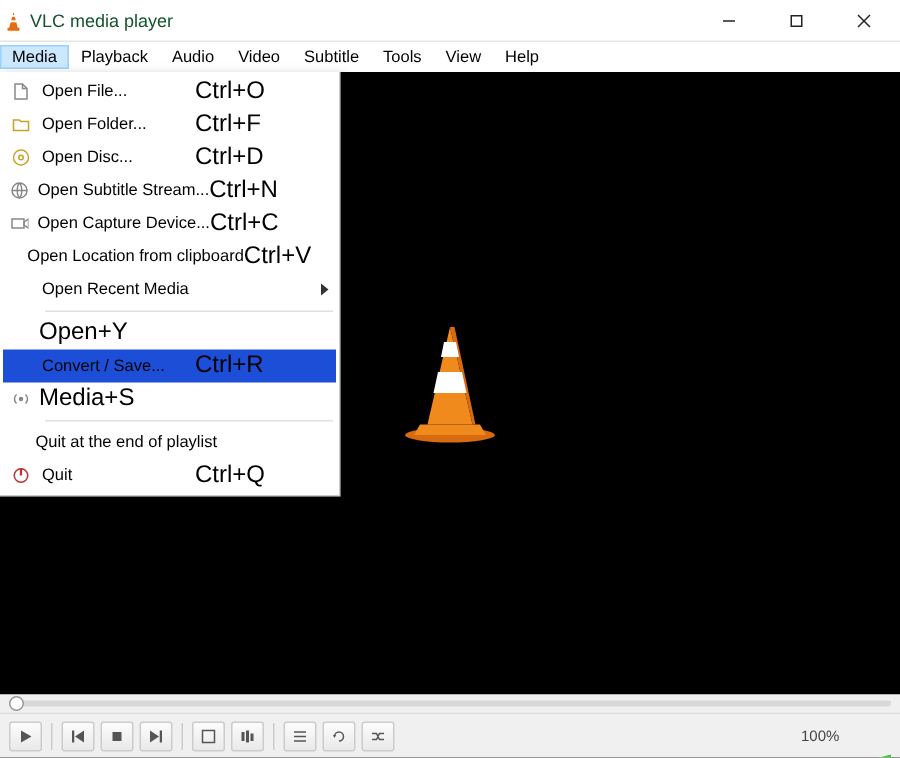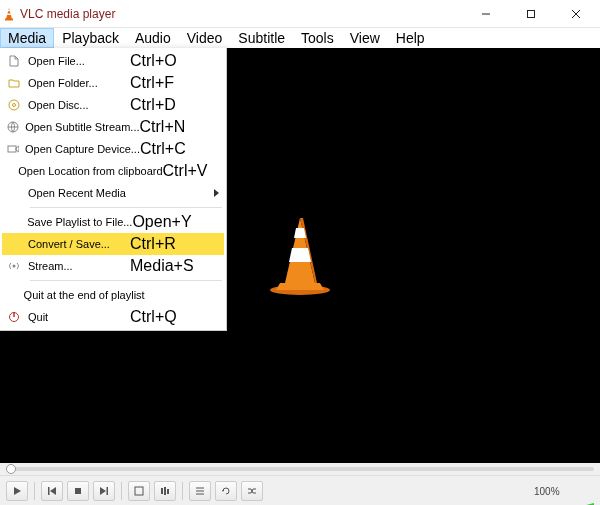--- a/index.html
+++ b/index.html
@@ -1,26 +1,26 @@
 <!DOCTYPE html>
 <html><head>
 <meta charset="utf-8">
 <style>
 * { margin: 0; padding: 0; box-sizing: border-box; font-family: "Segoe UI", Tahoma, sans-serif; }
 body { width: 600px; height: 505px; overflow: hidden; background: #f0f0f0; display: flex; flex-direction: column; }
 
 .titlebar { height: 28px; background: #fff; display: flex; align-items: center; padding: 0 2px; border-bottom: 1px solid #e5e5e5; }
-.titlebar .title { font-size: 12px; margin-left: 4px; color: #7f1d1d; flex: 1; }
+.titlebar .title { font-size: 12px; margin-left: 4px; color: #14532d; flex: 1; }
 .titlebar .cone { width: 14px; height: 14px; display: flex; align-items: flex-end; justify-content: center; }
 .winbtns { display: flex; }
 .winbtn { width: 45px; height: 28px; display: flex; align-items: center; justify-content: center; color: #222; }
 .winbtn svg { width: 10px; height: 10px; }
 
 .menubar { height: 20px; background: #fff; display: flex; align-items: center; position: relative; z-index: 10; }
-.menubar .mitem { font-size: 14px; padding: 2px 8px; color: #000; }
+.menubar .mitem { font-size: 11px; padding: 2px 8px; color: #000; }
 .menubar .mitem.active { background: #cce8ff; border: 1px solid #99d1ff; padding: 1px 7px; }
 
 .video { flex: 1; background: #000; display: flex; align-items: center; justify-content: center; position: relative; }
 .bigcone svg { width: 70px; height: 80px; display: block; }
 
 .seek { height: 12px; background: #f0f0f0; position: relative; display: flex; align-items: center; padding: 0 6px; }
 .seek-track { flex: 1; height: 4px; background: #d8d8d8; border-radius: 2px; position: relative; }
 .seek-thumb { position: absolute; left: 0; top: 50%; transform: translate(0,-50%); width: 10px; height: 10px; background: #fff; border: 1px solid #999; border-radius: 50%; }
 
 .controls { height: 30px; background: #f0f0f0; display: flex; align-items: center; padding: 0 6px; gap: 4px; border-top: 1px solid #ddd; }
@@ -29,21 +29,21 @@
 .sep { width: 1px; height: 18px; background: #ccc; margin: 0 2px; }
 .spacer { flex: 1; }
 .volgrp { display: flex; align-items: flex-start; gap: 6px; flex-direction: column; }
 .pct { font-size: 10px; color: #444; }
 .voltri { width: 60px; height: 16px; position: relative; }
 .voltri .bg { position: absolute; inset: 0; }
 .voltri .fill { position: absolute; left: 0; bottom: 0; }
 
 .dropdown { position: absolute; top: 48px; left: 0; width: 227px; background: #fff; z-index: 100; box-shadow: 2px 3px 8px rgba(0,0,0,.35); border-right: 1px solid rgba(0,0,0,.2); border-bottom: 1px solid rgba(0,0,0,.2); padding: 2px; }
 .row { display: flex; align-items: center; height: 22px; font-size: 11px; color: #000; padding-right: 14px; position: relative; }
-.row.sel { background: #fde047; }
+.row.sel { background: #1d4ed8; }
 .row .ic { width: 24px; display: flex; justify-content: center; align-items: center; color: #666; }
 .row .ic svg { width: 12px; height: 12px; }
 .row .label { flex: 1; padding-left: 2px; white-space: nowrap; }
 .row .short { width: 80px; text-align: left; color: #000; font-size: 16px; }
 .row .sub { position: absolute; right: 5px; top: 50%; transform: translateY(-50%); border-left: 5px solid #333; border-top: 4px solid transparent; border-bottom: 4px solid transparent; }
 .divider { height: 1px; background: #e0e0e0; margin: 3px 2px 3px 28px; }
 
 </style>
 </head>
 <body>
@@ -146,36 +146,34 @@
     </div>
     <div class="row">
       <span class="ic"></span>
       <span class="label">Open Recent Media</span>
       <span class="short"></span>
       <span class="sub"></span>
     </div>
     <div class="divider"></div>
     <div class="row">
       <span class="ic"></span>
-      <span class="label">Save Playlist to File...</span>
       <span class="short">Open+Y</span>
     </div>
     <div class="row sel">
       <span class="ic"></span>
       <span class="label">Convert / Save...</span>
       <span class="short">Ctrl+R</span>
     </div>
     <div class="row">
       <span class="ic">
         <svg viewBox="0 0 12 12">
           <circle cx="6" cy="6" r="1.5" fill="#888"></circle>
           <path d="M3 3a4 4 0 0 0 0 6M9 3a4 4 0 0 1 0 6" fill="none" stroke="#888"></path>
         </svg>
       </span>
-      <span class="label">Stream...</span>
       <span class="short">Media+S</span>
     </div>
     <div class="divider"></div>
     <div class="row">
       <span class="ic"></span>
       <span class="label">Quit at the end of playlist</span>
       <span class="short"></span>
     </div>
     <div class="row">
       <span class="ic">

